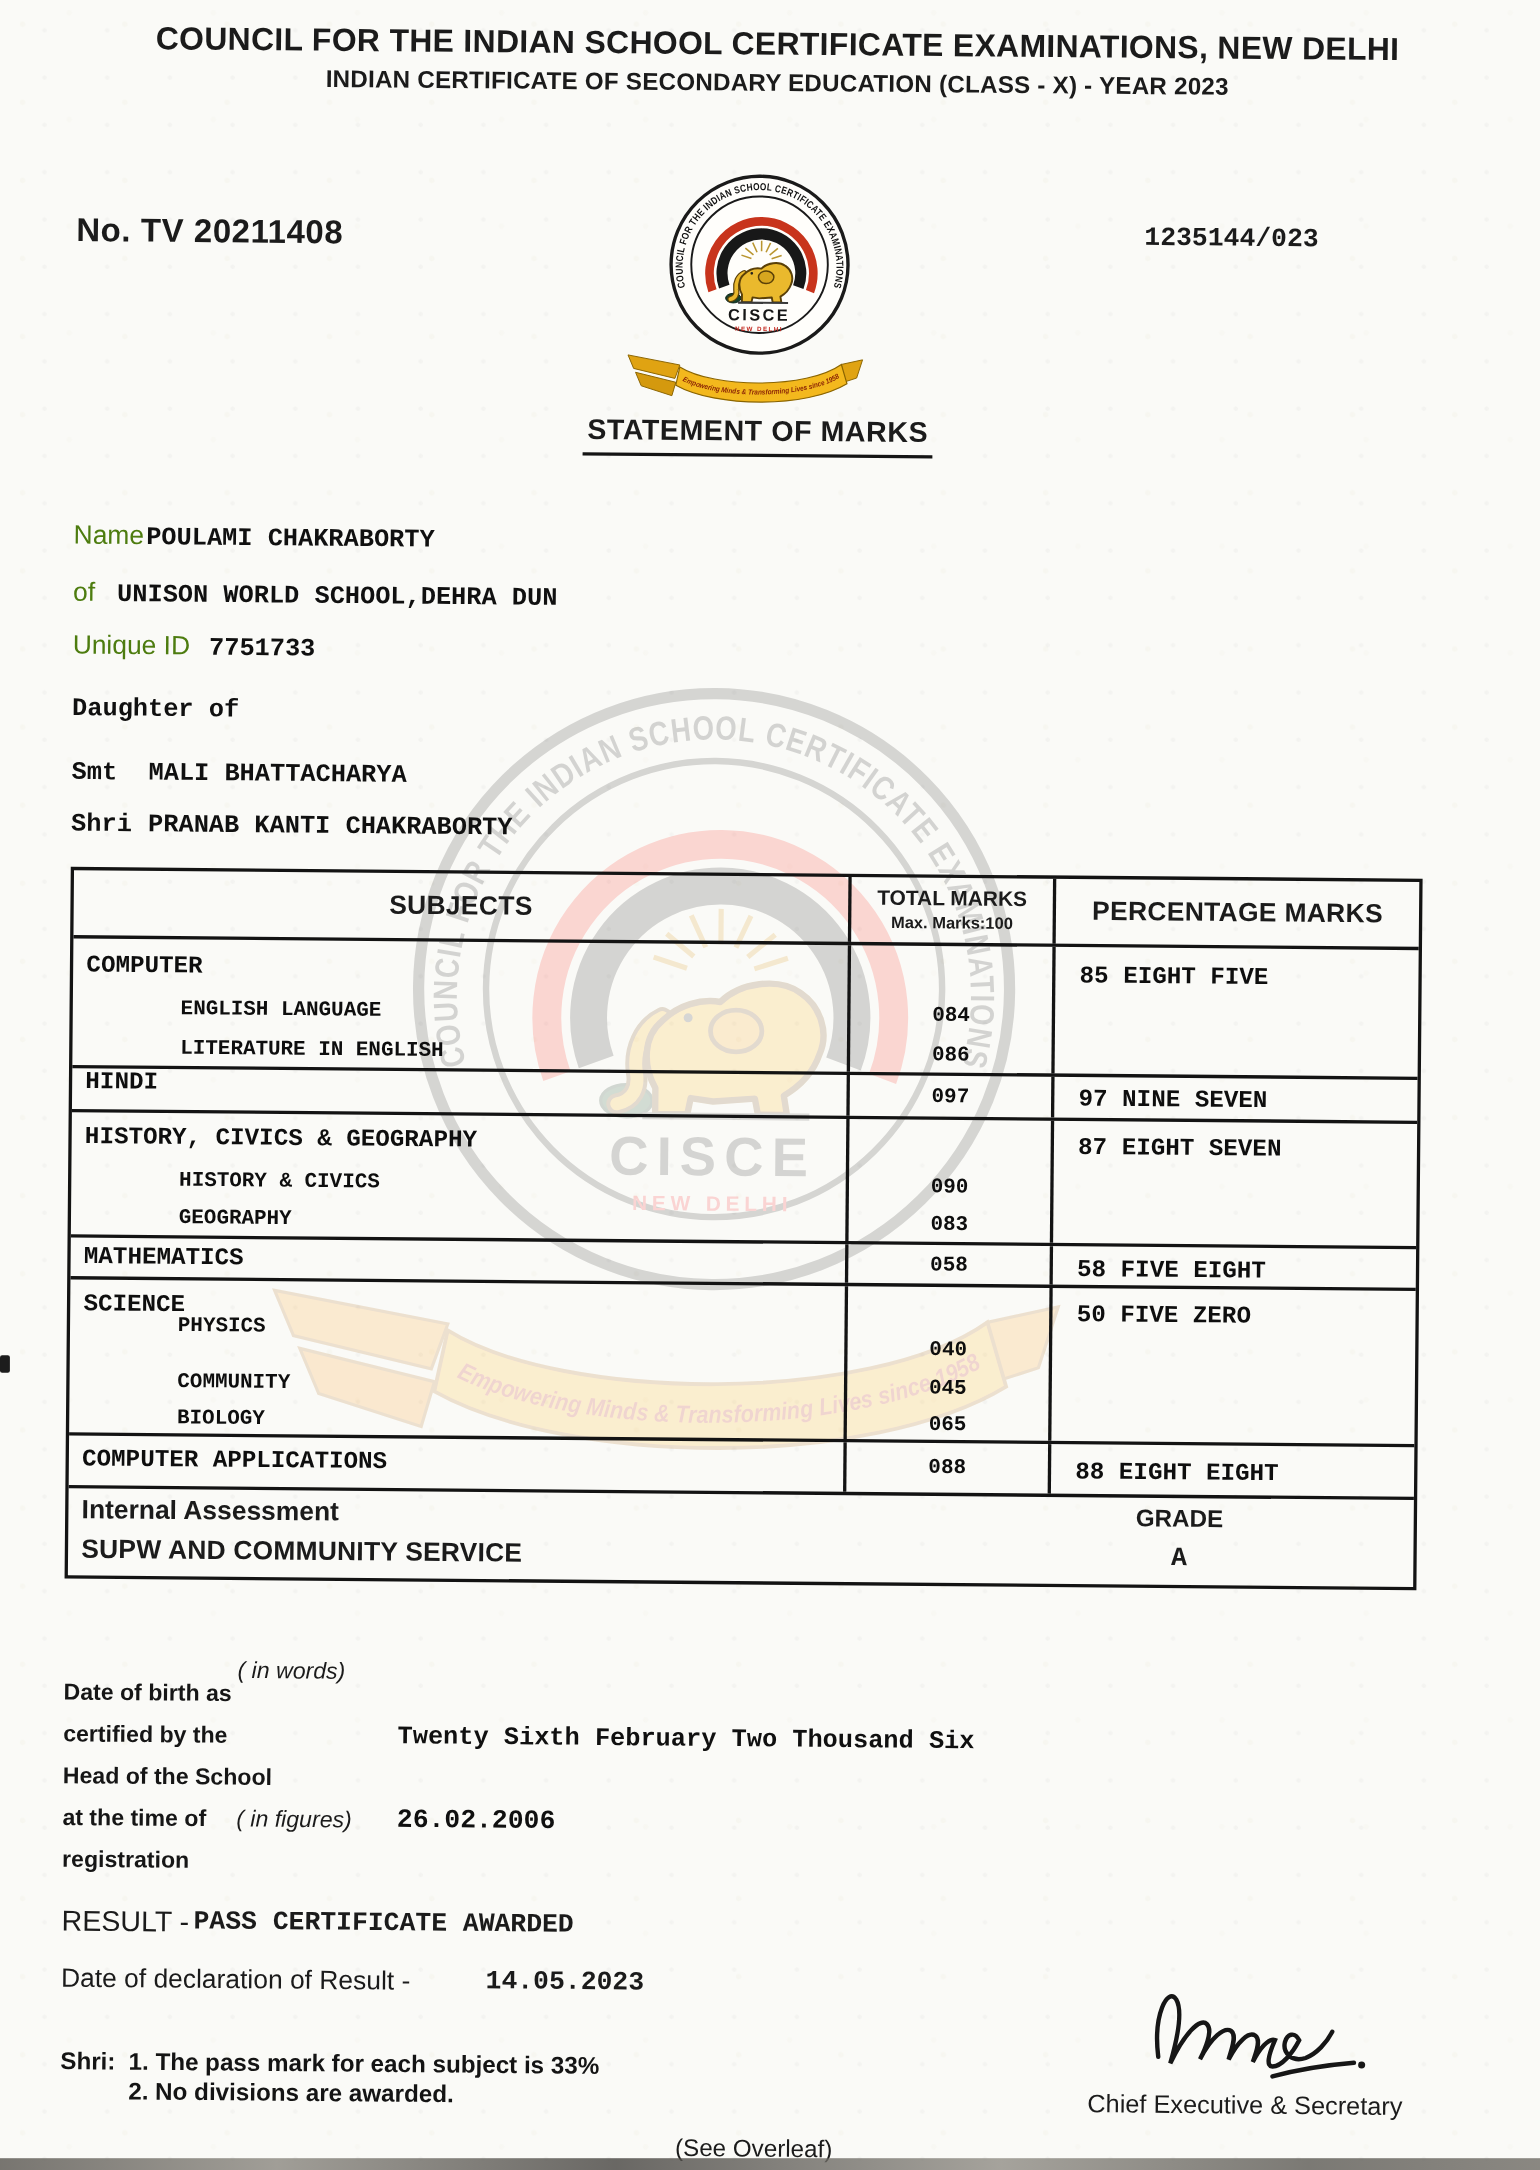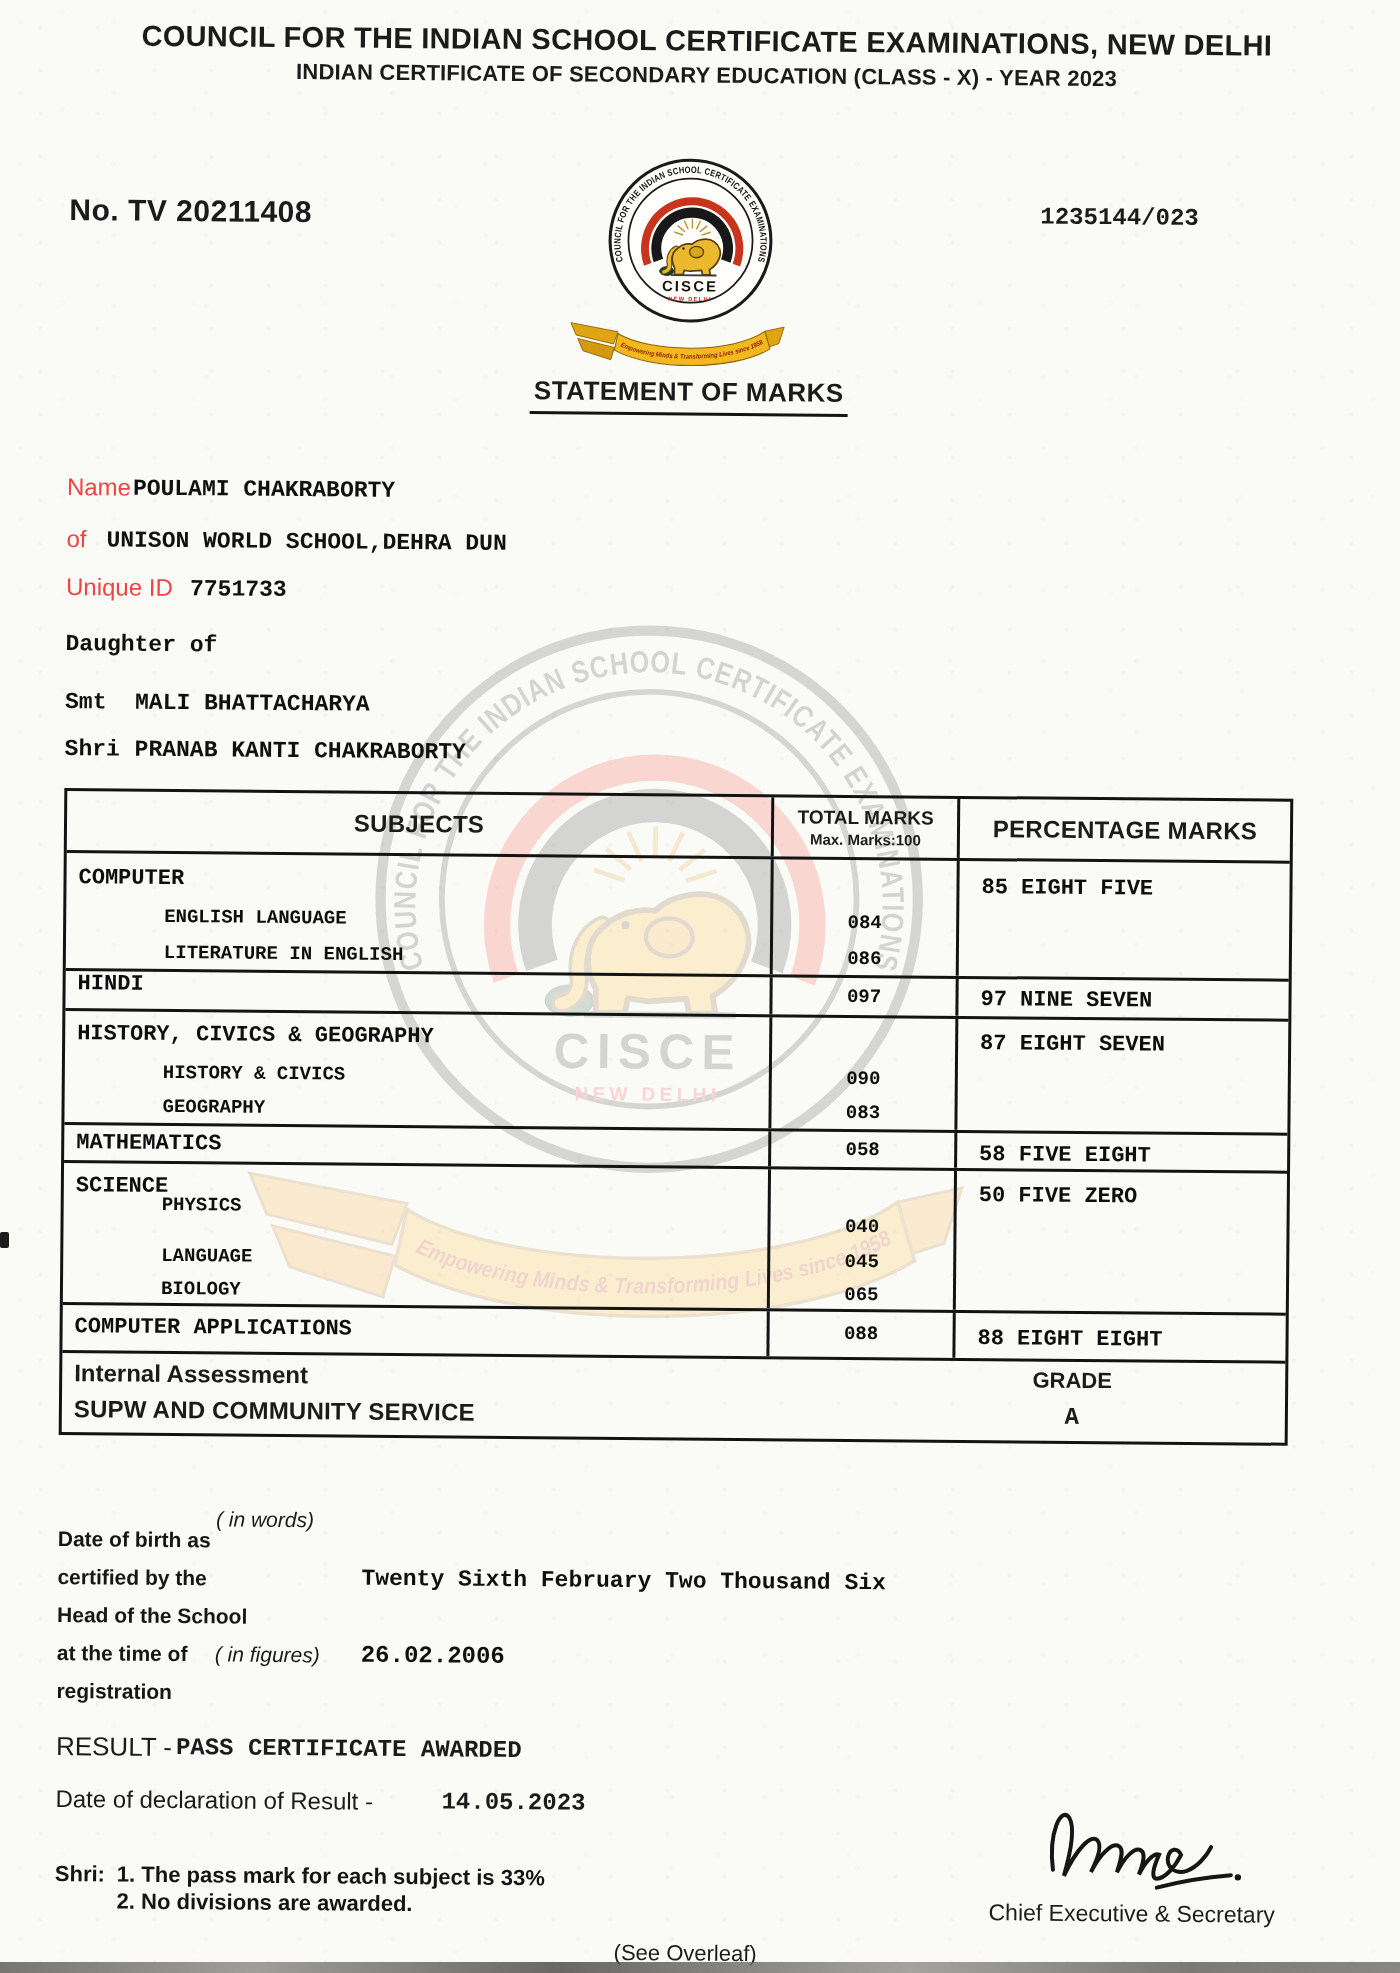--- a/index.html
+++ b/index.html
@@ -22,21 +22,21 @@
   .b{font-weight:bold;}
   .i{font-style:italic;}
   .ctr{text-align:center;}
   .hdr1{left:60px;top:24px;width:1280px;font-size:29px;font-weight:bold;letter-spacing:.3px;}
   .hdr2{left:60px;top:62px;width:1280px;font-size:22px;font-weight:bold;letter-spacing:.2px;}
   .certno{left:64px;top:198px;font-size:30px;font-weight:bold;letter-spacing:.5px;}
   .serial{left:1035px;top:200px;font-size:24px;}
   .doc-title-wrap{left:440px;top:376px;width:490px;text-align:center;}
   .doc-title{display:inline-block;font-size:26px;font-weight:bold;letter-spacing:.5px;
              border-bottom:3px solid #141414;padding:0 4px 5px 4px;}
-  .lbl{font-size:24px;color:#ef4444;}
+  .lbl{font-size:24px;color:#4d7c0f;}
   .val{font-size:23px;font-weight:bold;color:#101010;
        font-family:"Liberation Mono","DejaVu Sans Mono",monospace;}
   
   .marks-table{left:64px;top:793px;width:1229px;height:647px;border:3px solid #131313;
                box-sizing:border-box;background:transparent;}
   .trow{position:relative;width:100%;box-sizing:border-box;border-bottom:3px solid #131313;
         display:flex;}
   .trow:last-child{border-bottom:none;}
   .c1{width:707px;box-sizing:border-box;border-right:3px solid #131313;position:relative;}
   .c2{width:186px;box-sizing:border-box;border-right:3px solid #131313;position:relative;}
@@ -212,21 +212,21 @@
         </div>
       <div class="c3">
           <div class="pct" style="top:9px">58 FIVE EIGHT</div>
         </div>
     </div>
 
     <div class="trow" style="height:142px">
       <div class="c1">
         <div class="subj" style="top:10px">SCIENCE</div>
         <div class="ssubj" style="top:30px">PHYSICS</div>
-        <div class="ssubj" style="top:81px">LANGUAGE</div>
+        <div class="ssubj" style="top:81px">COMMUNITY</div>
         <div class="ssubj" style="top:114px">BIOLOGY</div>
       </div>
       <div class="c2">
         <div class="mark" style="top:46px">040</div>
         <div class="mark" style="top:81px">045</div>
         <div class="mark" style="top:114px">065</div>
       </div>
       <div class="c3">
         <div class="pct" style="top:12px">50 FIVE ZERO</div>
       </div>

